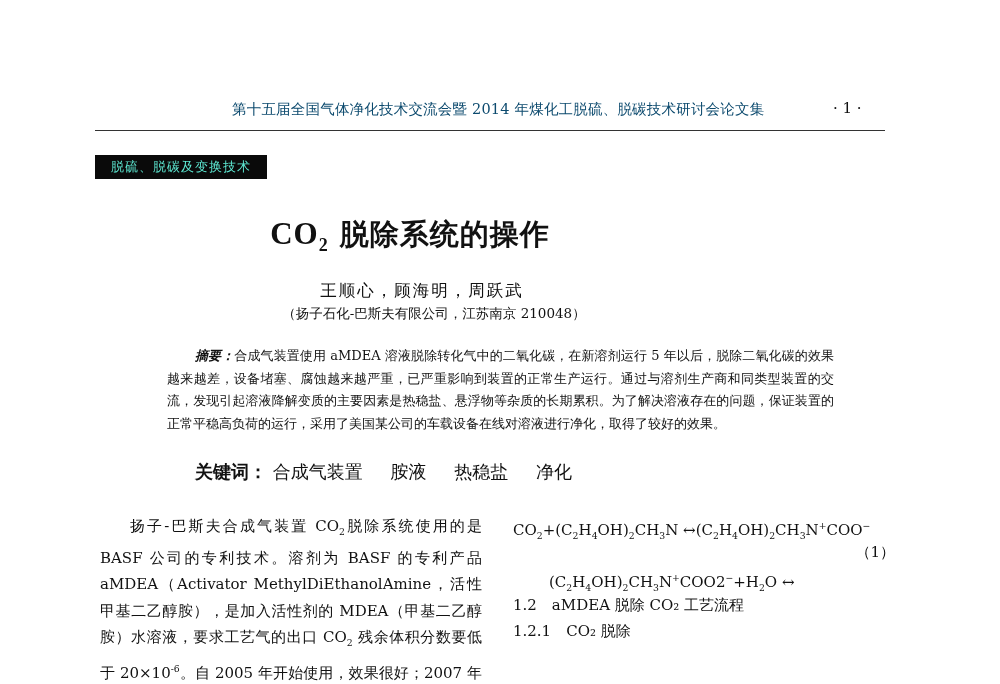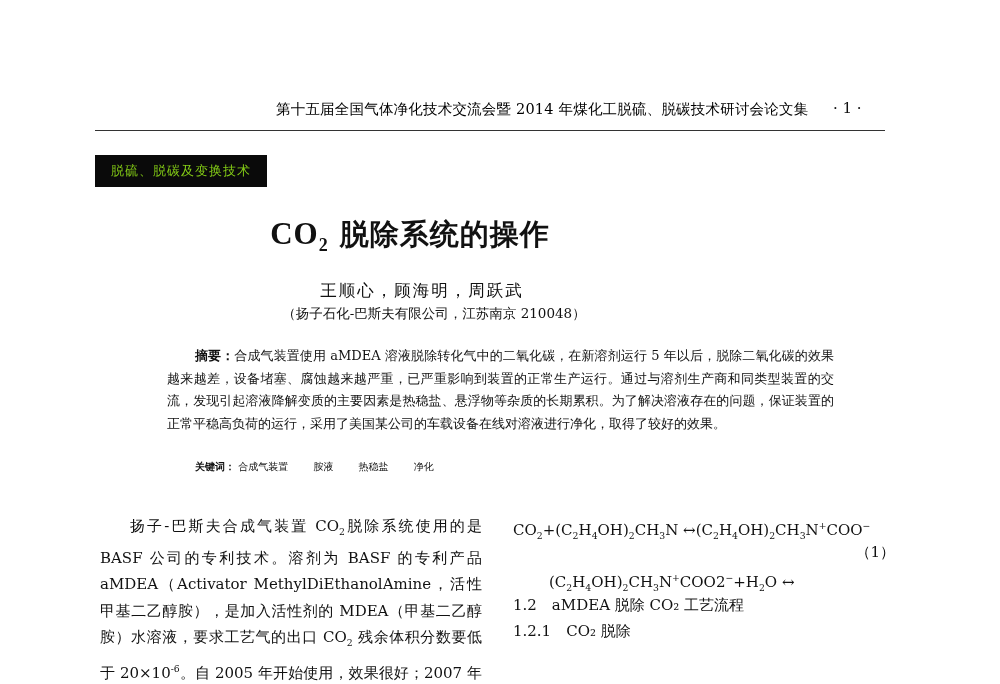--- a/index.html
+++ b/index.html
@@ -5,30 +5,30 @@
     html, body { margin: 0; padding: 0; }
     body {
       width: 1000px; height: 684px; overflow: hidden;
       background: #ffffff; color: #111;
       font-family: "DejaVu Serif", "Liberation Serif", serif;
       position: relative;
     }
     .abs { position: absolute; }
     .running-header {
       left: 232px; top: 100px; font-size: 14.5px; letter-spacing: 0.2px;
-      white-space: nowrap; color: #000000; margin-left: 44px;
+      white-space: nowrap; color: #0c4a6e;
     }
     .page-number { left: 833px; top: 99px; font-size: 15px; white-space: nowrap; }
     .header-rule {
       left: 95px; top: 130px; width: 790px; height: 0;
       border-top: 1.5px solid #333;
     }
     .section-tag {
-      left: 95px; top: 155px; width: 172px; height: 32px;
-      background: #0a0a0a; color: #84cc16;
+      left: 95px; top: 155px; width: 172px; height: 24px;
+      background: #0a0a0a; color: #5eead4;
       font-family: "DejaVu Sans", sans-serif; font-size: 13px;
       display: flex; align-items: center; justify-content: center; letter-spacing: 1px;
     }
     .title {
       left: 0; width: 820px; top: 215px; text-align: center;
       font-size: 29px; font-weight: bold; letter-spacing: 1px;
       font-family: "DejaVu Sans", sans-serif;
     }
     .title .co2 { font-family: "Liberation Serif", serif; font-size: 31px; }
     .title sub { font-size: 18px; }
@@ -37,23 +37,23 @@
       font-size: 16.5px; letter-spacing: 2px;
     }
     .affiliation {
       left: 0; width: 868px; top: 305px; text-align: center;
       font-size: 13.5px;
     }
     .abstract {
       left: 167px; top: 345px; width: 667px;
       font-size: 13px; line-height: 22.7px; text-align: justify;
     }
-    .abstract .lead { font-weight: bold; margin-left: 28px; }
+    .abstract .lead { font-weight: bold; margin-left: 28px; font-style: italic; }
     .keywords {
-      left: 195px; top: 460px; font-size: 10px; white-space: nowrap;
+      left: 195px; top: 460px; font-size: 18px; white-space: nowrap;
     }
     .keywords .lead { font-weight: bold; }
     .keywords .kw { margin-right: 22px; }
     .col-left {
       left: 100px; top: 513px; width: 382px;
       font-size: 15px; line-height: 26.2px; text-align: justify;
     }
     .col-left p { margin: 0; text-indent: 30px; }
     .col-right {
       left: 513px; top: 513px; width: 382px;

